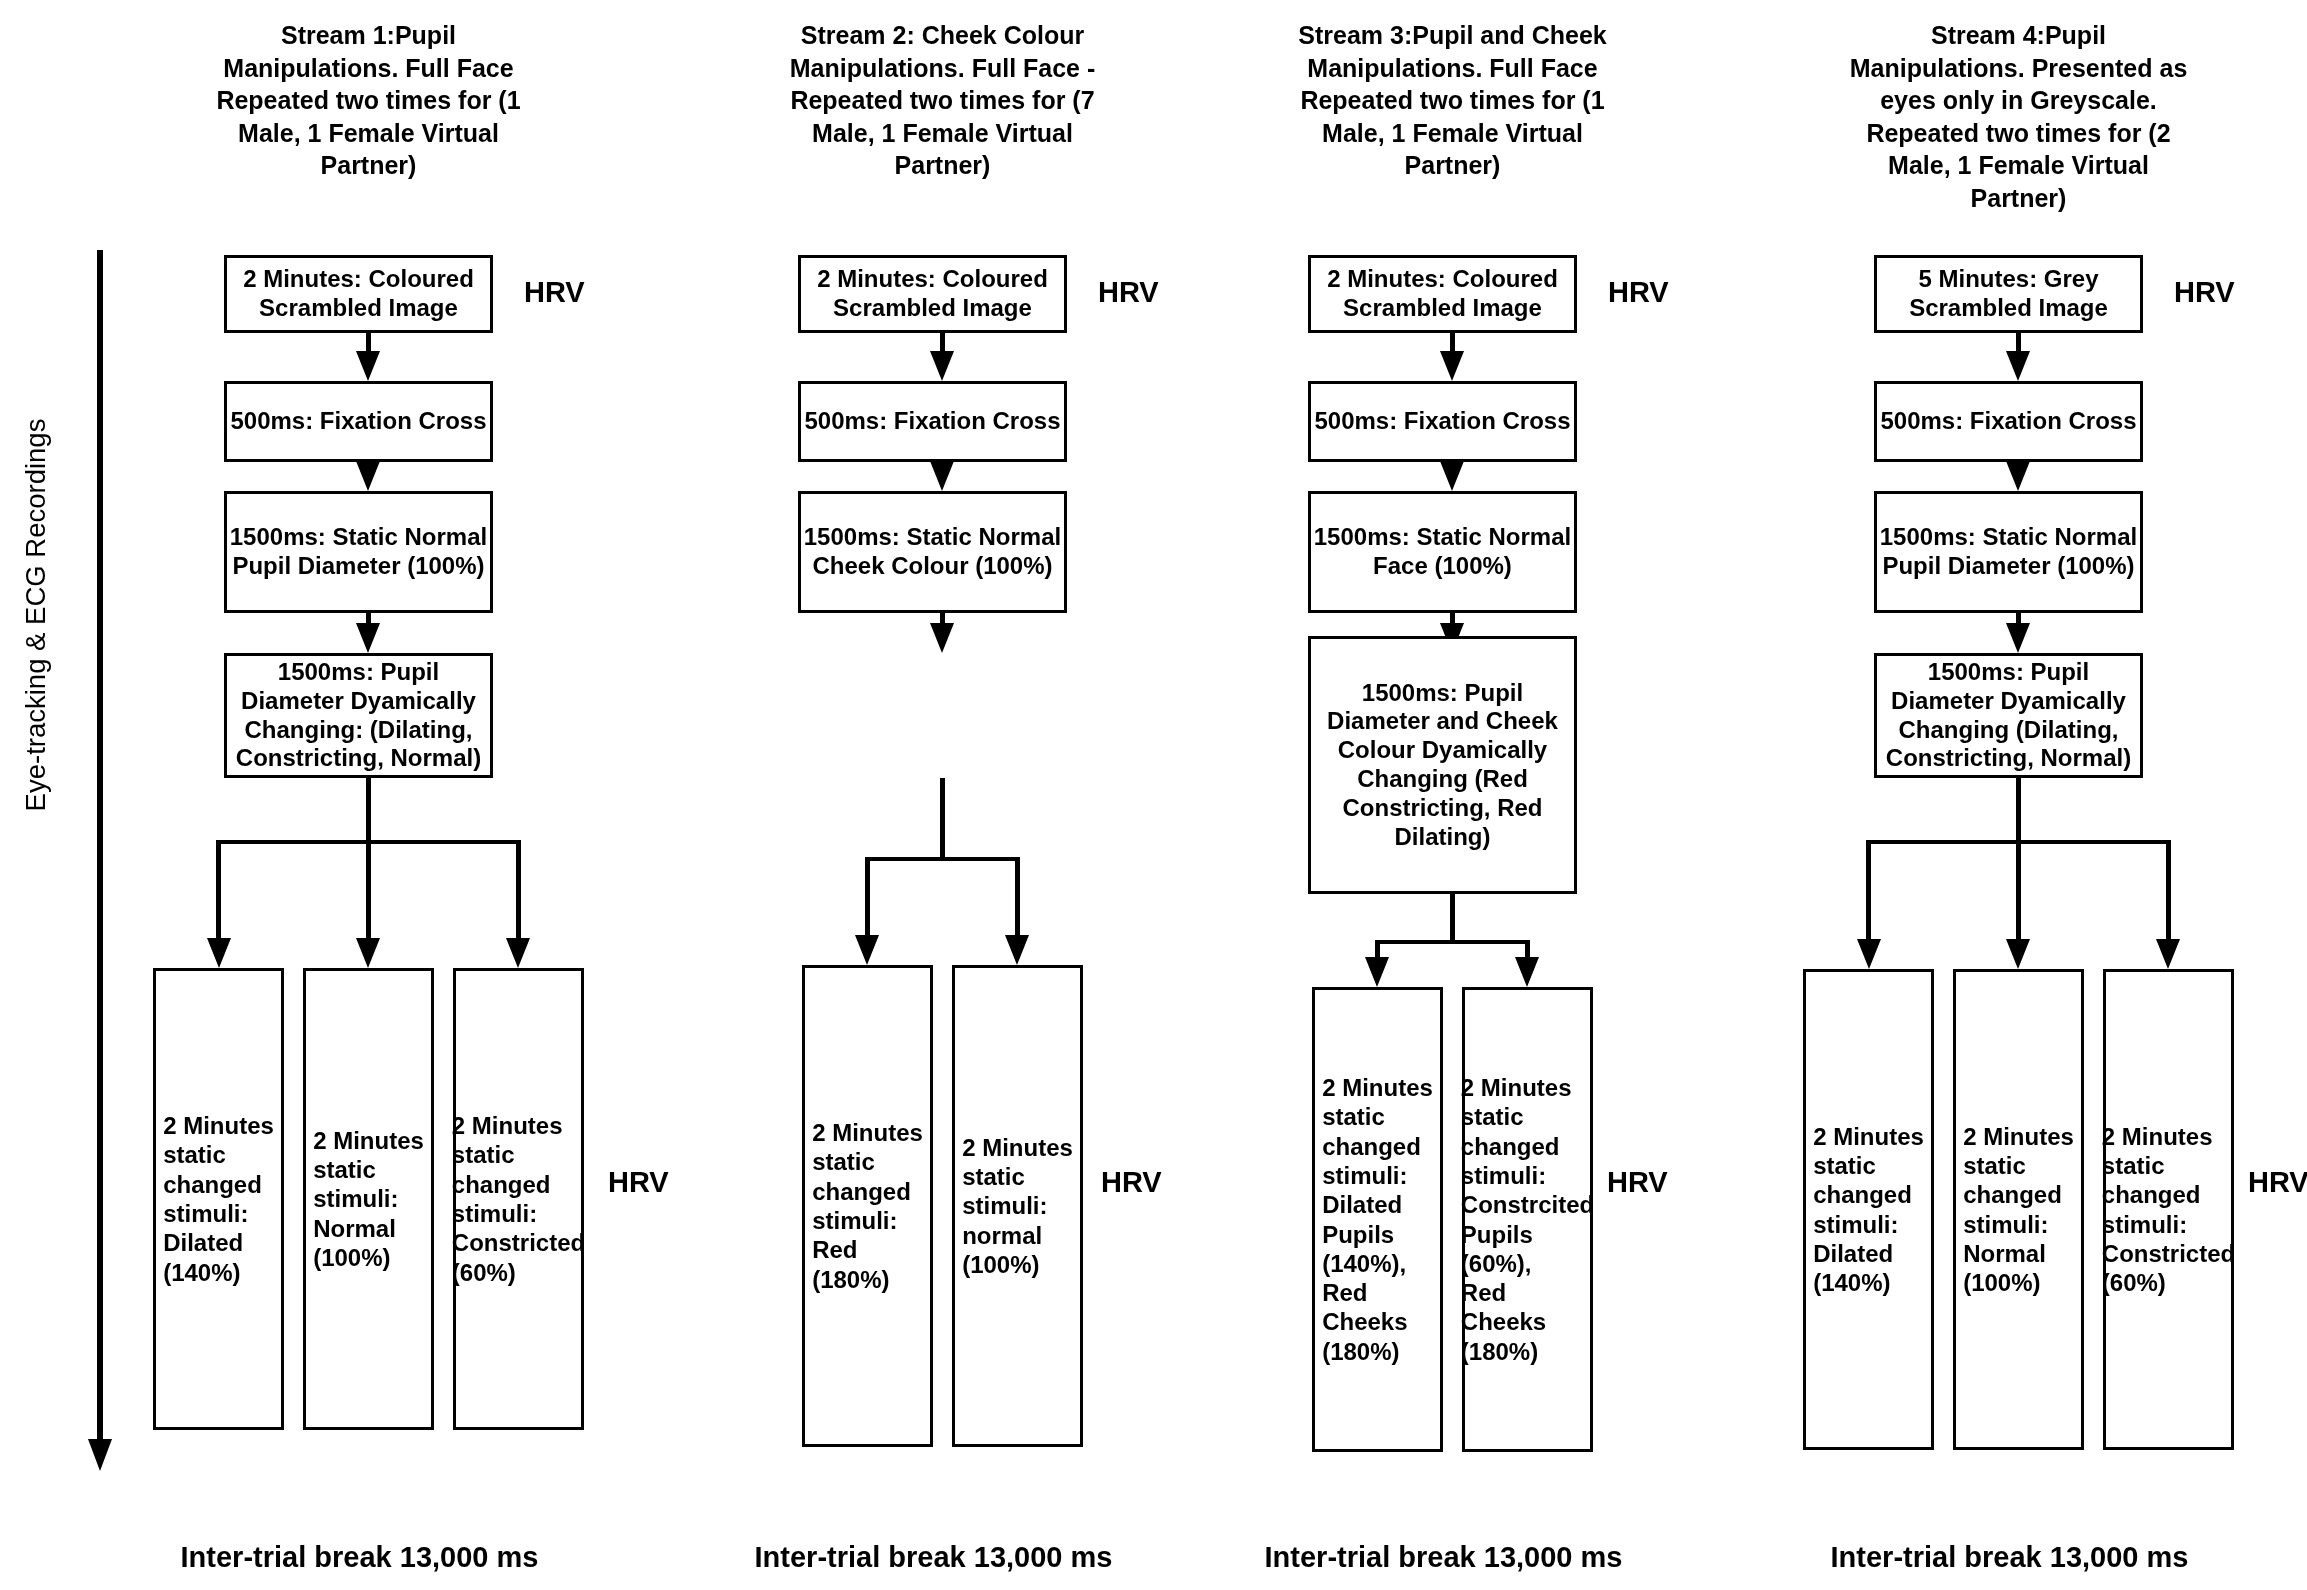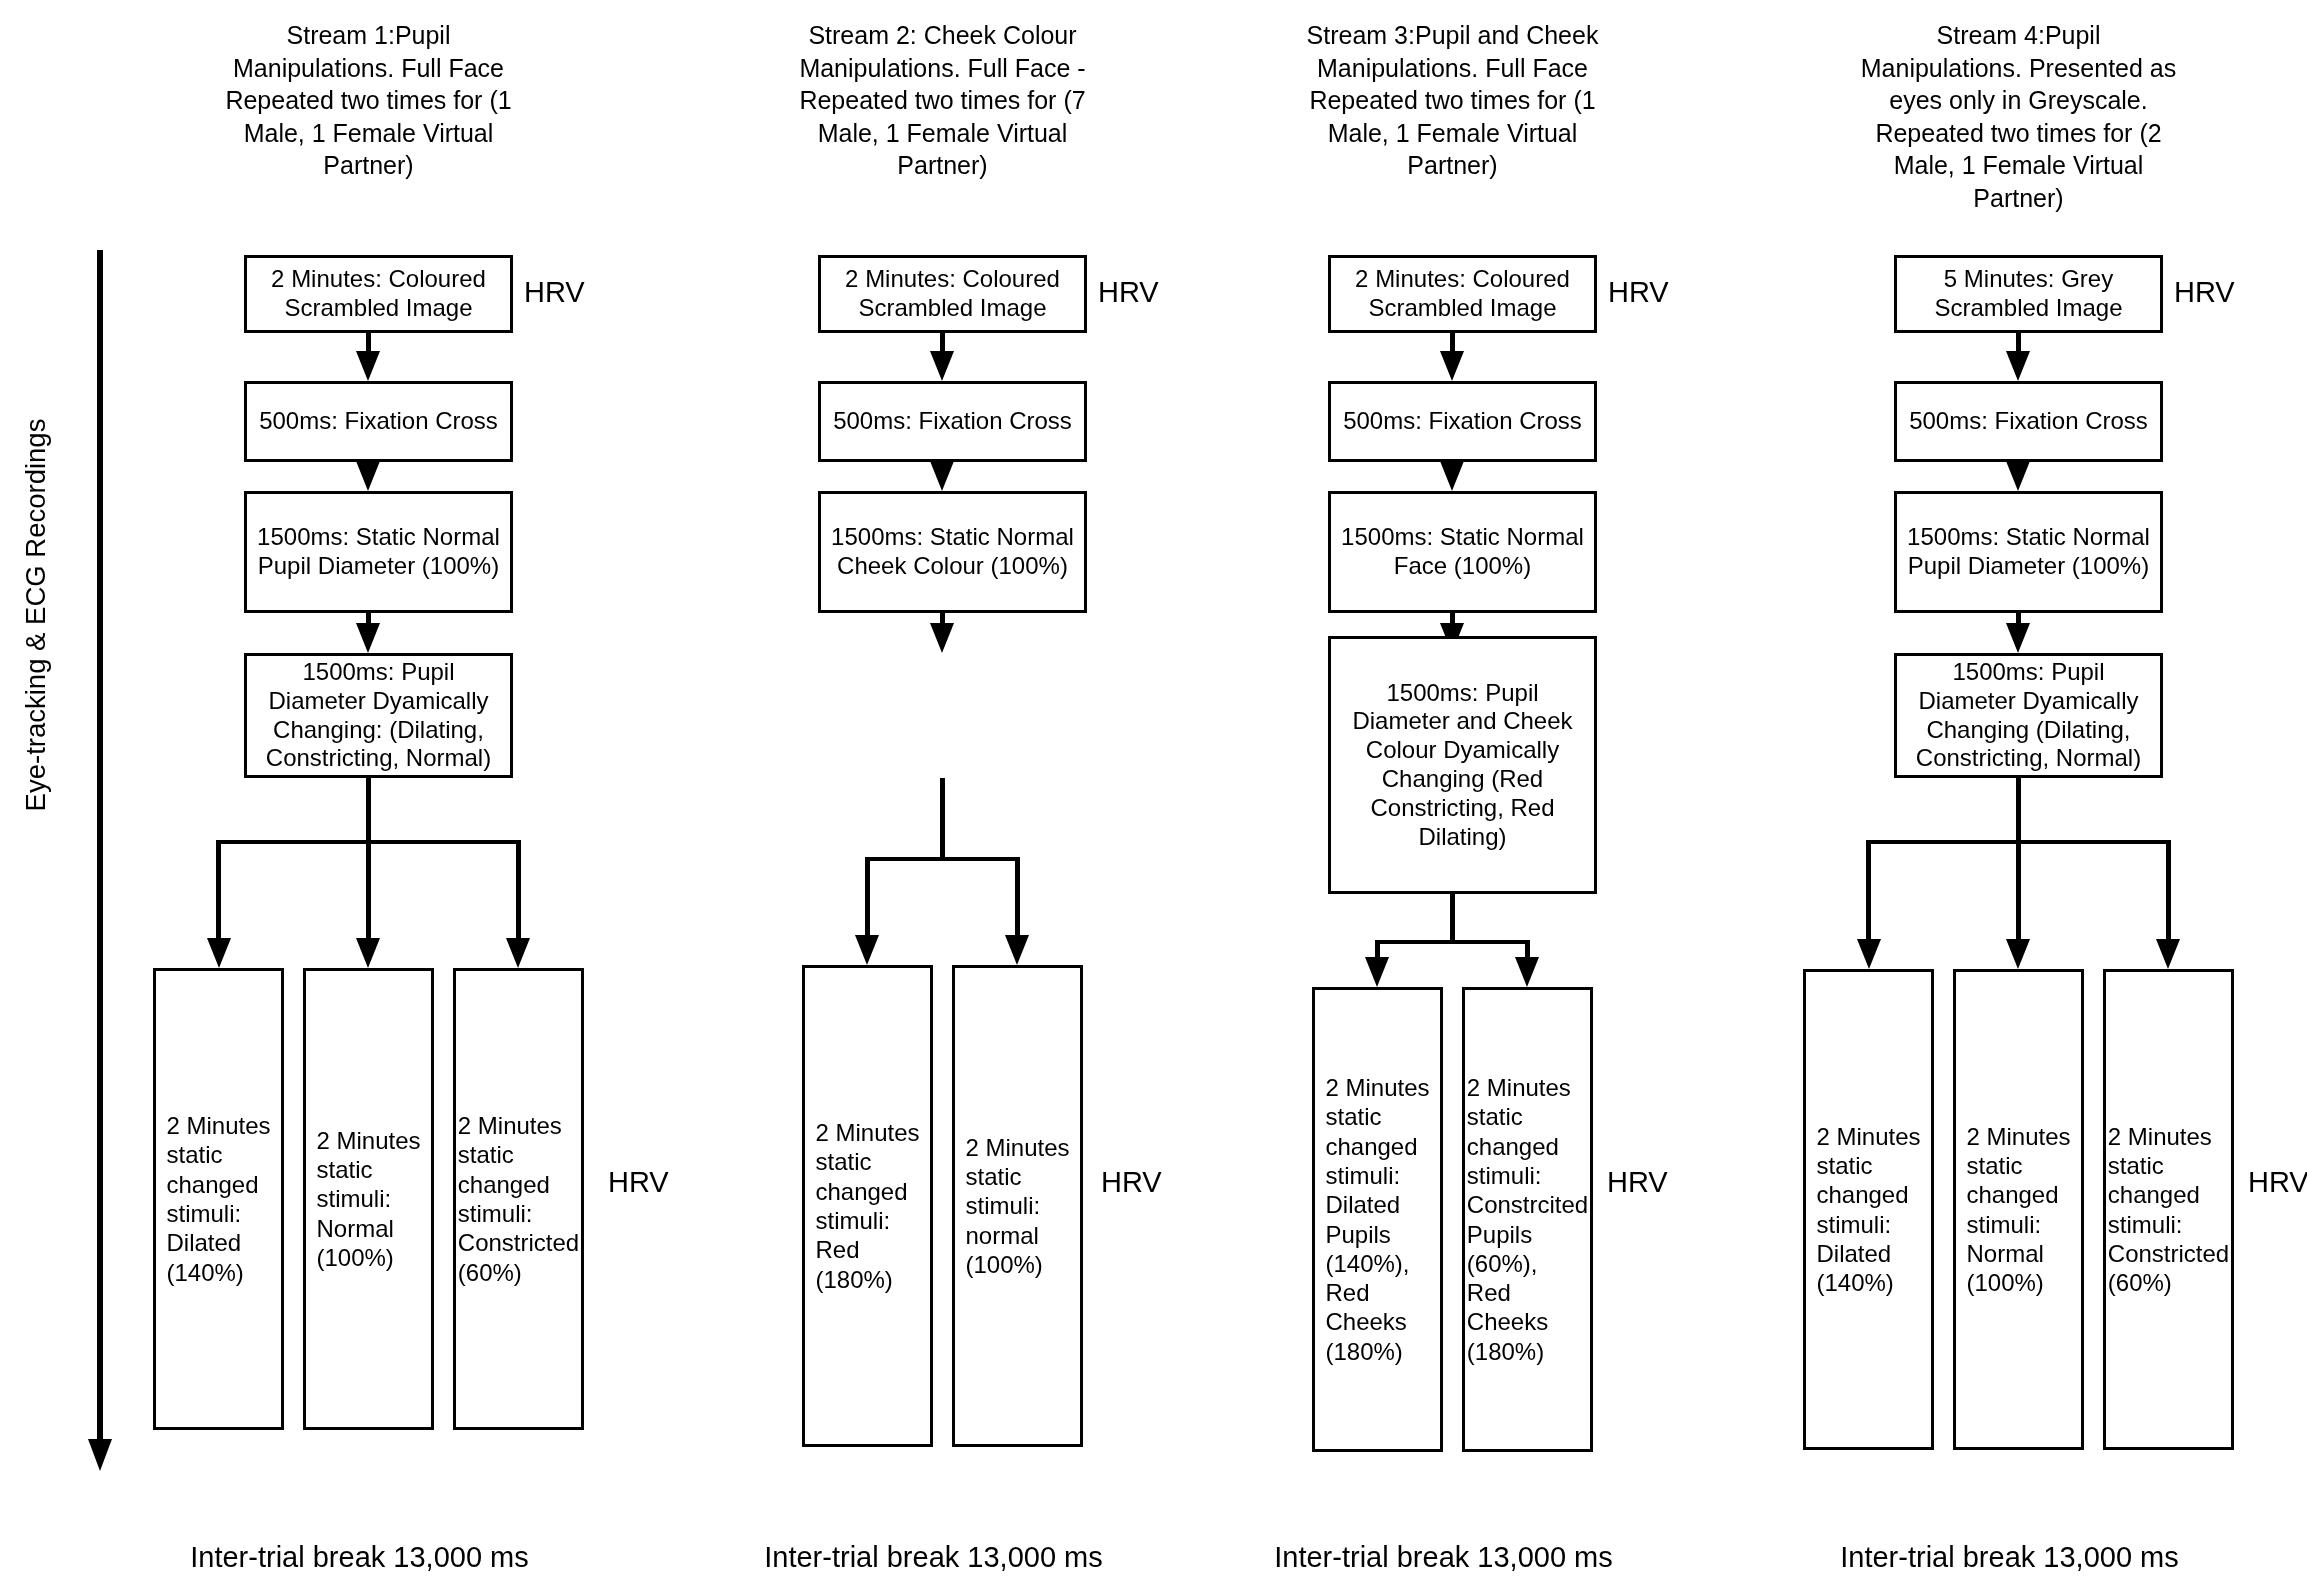--- a/index.html
+++ b/index.html
@@ -1,28 +1,28 @@
 <!DOCTYPE html>
 <html style="font-size:10px"><head>
 <meta charset="utf-8">
 <style>
   html,body{margin:0;padding:0;background:#ffffff;}
   #canvas{
     position:relative;width:2307px;height:1590px;background:#ffffff;
     font-family:"Liberation Sans",sans-serif;color:#000;overflow:hidden;
   }
-  .col{position:absolute;top:0;height:1590px;width:625px;}
+  .col{position:absolute;top:0;height:1590px;width:625px;font-weight:bold;}
   .c1{left:56px}.c2{left:630px}.c3{left:1140px}.c4{left:1706px}
 
   .hdr{
     position:absolute;left:125px;top:19px;width:375px;text-align:center;
     font-size:25px;line-height:1.3;white-space:pre-line;
   }
   .box{
-    position:absolute;left:188px;width:269px;border:3.7px solid #000;box-sizing:border-box;
+    position:absolute;left:168px;width:269px;border:3.7px solid #000;box-sizing:border-box;
     display:flex;align-items:center;justify-content:center;text-align:center;
     font-size:24px;line-height:1.2;white-space:pre-line;background:#fff;
   }
   .box-a{top:255px;height:78px}
   .box-b{top:381px;height:81px}
   .box-c{top:491px;height:122px}
   .box-d{top:653px;height:125px}
   .c3 .box-d{top:636px;height:258px}
 
   

